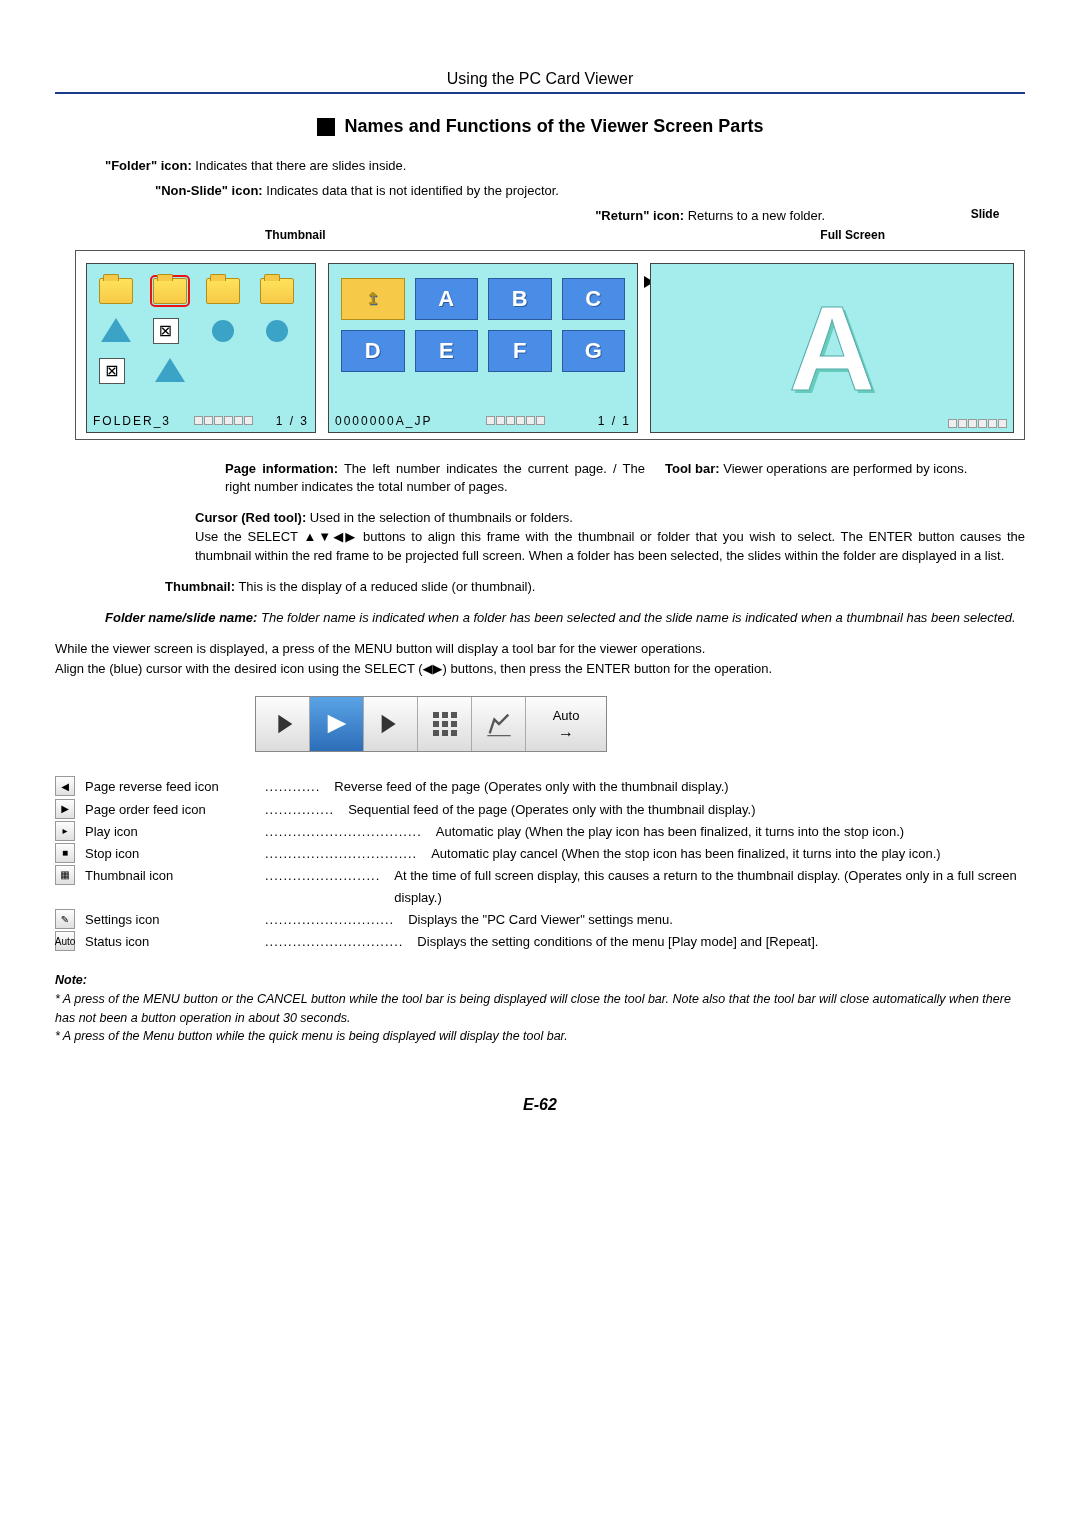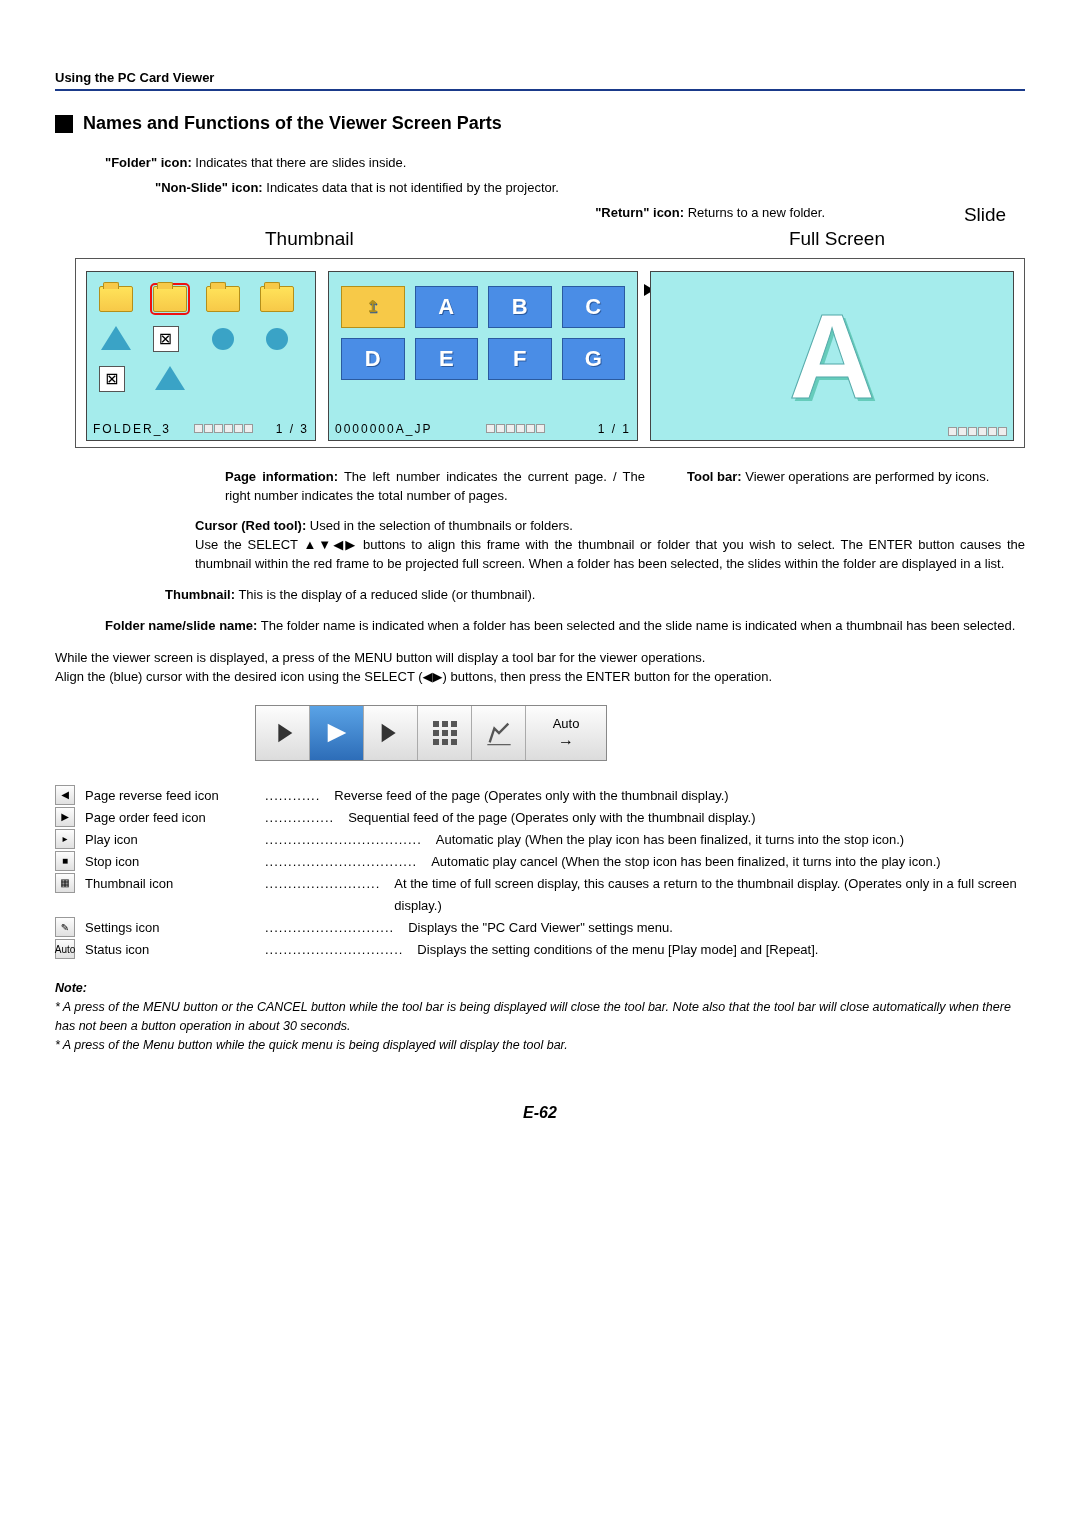--- a/index.html
+++ b/index.html
@@ -8,44 +8,46 @@
     font-family: Arial, Helvetica, sans-serif;
     font-size: 14px;
     color: #000;
     background: #fff;
     width: 1080px;
   }
   .page {
     padding: 70px 55px 40px 55px;
   }
   .section-header {
-    font-weight: bold;
-    font-size: 13px;
+    font-weight: normal;
+    font-size: 16px;
     margin-bottom: 4px;
+    text-align: center;
   }
   .blue-rule {
     height: 2px;
     background: #1a3a8a;
     margin-bottom: 22px;
   }
   .heading {
     font-weight: bold;
     font-size: 18px;
     display: flex;
     align-items: center;
     gap: 10px;
     margin-bottom: 20px;
+    justify-content: center;
   }
   .heading .sq {
     width: 18px; height: 18px; background: #000;
   }
   .callouts-upper { position: relative; padding-left: 20px; }
   .callout { font-size: 13px; line-height: 1.45; }
   .callout b { font-weight: bold; }
-  .label-bold { font-weight: normal; font-size: 19px; }
+  .label-bold { font-weight: bold; font-size: 12px; }
 
   .diagram {
     border: 1px solid #555;
     margin-top: 8px;
     padding: 12px 10px 6px 10px;
     position: relative;
     display: flex;
     gap: 12px;
     align-items: flex-start;
   }
@@ -86,21 +88,21 @@
   }
 
   .dots-arrow { position:absolute; top:30px; left:260px; width:310px; height:2px;
     background-image: radial-gradient(#000 1px, transparent 1px);
     background-size: 6px 2px; }
   .dots-arrow::after{content:"";position:absolute;right:-8px;top:-5px;border-left:10px solid #000;border-top:6px solid transparent;border-bottom:6px solid transparent;}
 
   .below-diagram { margin-top:20px; padding-left:20px; }
   .desc-row { font-size:13px; line-height:1.45; margin-bottom:12px; }
   .desc-row b { font-weight:bold;text-align:right; }
-  .two-col { display:flex; gap:42px; }
+  .two-col { display:flex; gap:20px; }
   .two-col .c1{ flex:0 0 420px; text-align:justify;}
   .two-col .c2{ flex:1;}
 
   .h2 { margin-top:60px; }
   .intro { font-size:13px; line-height:1.5; margin-bottom:18px; }
 
   .toolbar {
     display:flex; border:1px solid #888; width:max-content;
     background:#f3f3f3; margin-left:200px; margin-bottom:24px;
   }
@@ -246,21 +248,21 @@
     </div>
 
     <div class="below-diagram">
       <div class="two-col desc-row" style="margin-left:130px;">
         <div class="c1"><b>Page information:</b><span> The left number indicates the current page. / The right number indicates the total number of pages.</span></div>
         <div class="c2"><b>Tool bar:</b><span> Viewer operations are performed by icons.</span></div>
       </div>
       <div class="desc-row" style="margin-left:100px;text-align:justify;white-space:pre-line;"><b>Cursor (Red tool):</b><span> Used in the selection of thumbnails or folders.
 Use the SELECT ▲▼◀▶ buttons to align this frame with the thumbnail or folder that you wish to select. The ENTER button causes the thumbnail within the red frame to be projected full screen. When a folder has been selected, the slides within the folder are displayed in a list.</span></div>
       <div class="desc-row" style="margin-left:70px;"><b>Thumbnail:</b><span> This is the display of a reduced slide (or thumbnail).</span></div>
-      <div class="desc-row" style="margin-left:10px;"><b>Folder name/slide name:</b><span> The folder name is indicated when a folder has been selected and the slide name is indicated when a thumbnail has been selected.</span></div>
+      <div class="desc-row" style="margin-left:10px;font-style:italic;"><b>Folder name/slide name:</b><span> The folder name is indicated when a folder has been selected and the slide name is indicated when a thumbnail has been selected.</span></div>
     </div>
   </div>
 
   <div class="intro">
     <div>While the viewer screen is displayed, a press of the MENU button will display a tool bar for the viewer operations.</div>
     <div>Align the (blue) cursor with the desired icon using the SELECT (◀▶) buttons, then press the ENTER button for the operation.</div>
   </div>
 
   <div class="toolbar">
     <div class="tb-btn">

